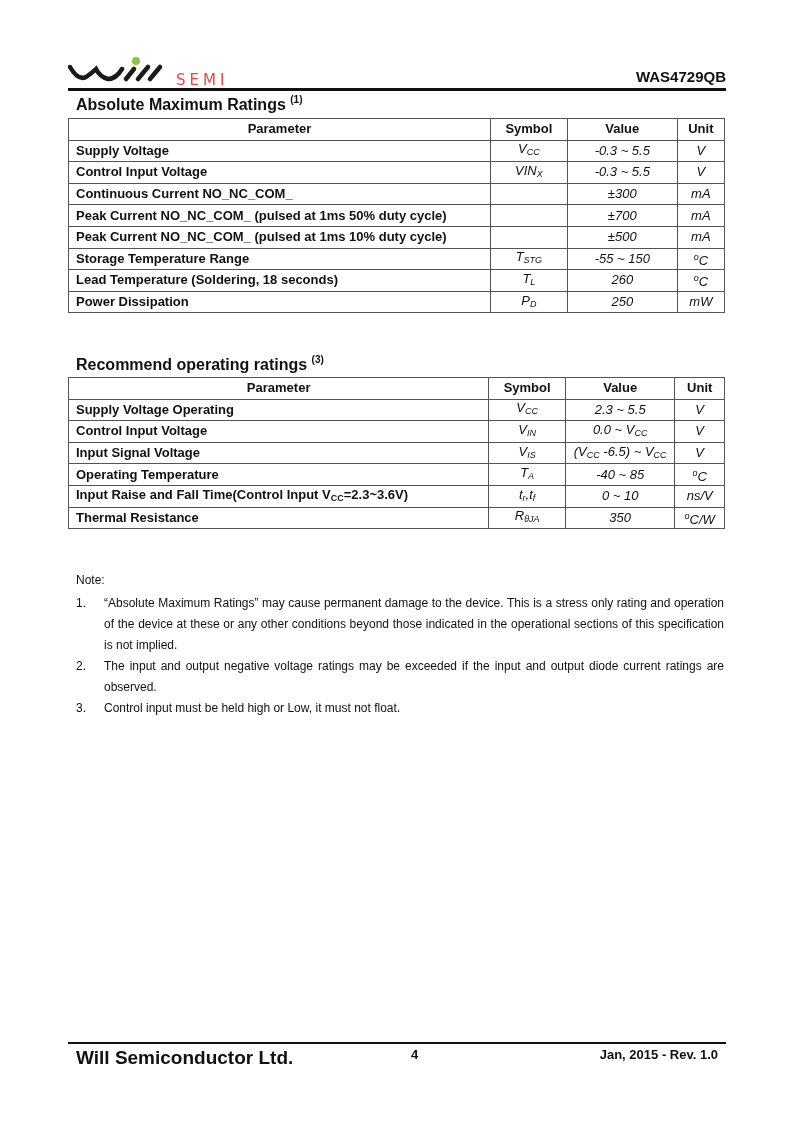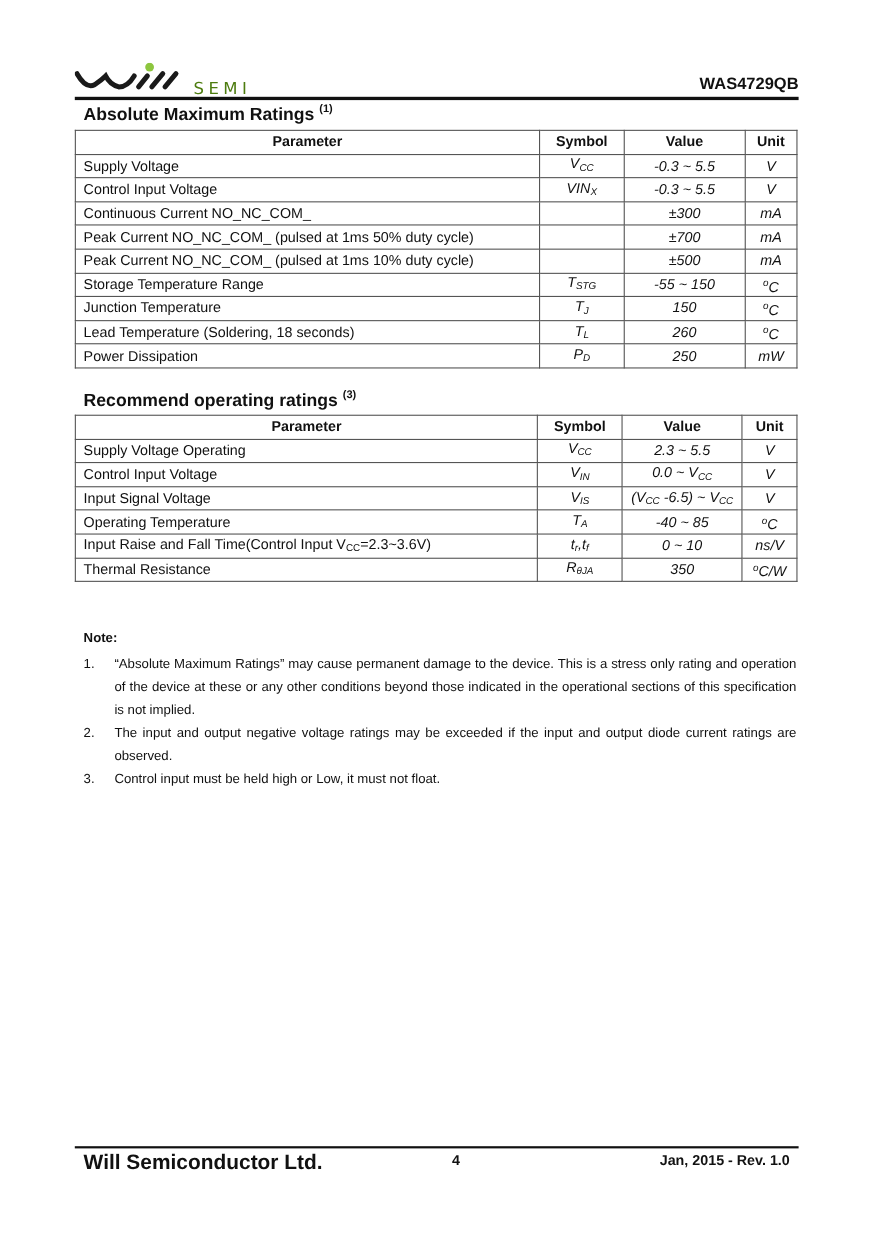--- a/index.html
+++ b/index.html
@@ -1,41 +1,41 @@
 <!DOCTYPE html>
 <html><head>
 <meta charset="utf-8">
 <style>
   html, body { margin: 0; padding: 0; background: #ffffff; }
   body { width: 800px; height: 1131px; position: relative; font-family: "Liberation Sans", sans-serif; color: #111; overflow: hidden; }
 
   .header { position: absolute; left: 68px; top: 55px; width: 658px; height: 36px; }
   .logo { position: absolute; left: 0; top: 2px; width: 190px; height: 30px; }
   .logo svg { position: absolute; left: 0; top: 0; }
-  .logo-semi { position: absolute; left: 108px; top: 14px; font-size: 15px; letter-spacing: 4px; color: #4d7c0f; font-family: "DejaVu Sans", sans-serif; }
+  .logo-semi { position: absolute; left: 108px; top: 14px; font-size: 15px; letter-spacing: 4px; color: #ef4444; font-family: "DejaVu Sans", sans-serif; }
   .doc-id { position: absolute; right: 0; top: 13px; font-size: 15px; font-weight: bold; }
   .header-rule { position: absolute; left: 0; top: 33px; width: 658px; height: 3px; background: #111; }
 
   .section-title { position: absolute; left: 76px; font-size: 16px; font-weight: bold; }
   .section-title sup { font-size: 10px; font-weight: bold; vertical-align: top; position: relative; top: -2px; }
 
   table.spec { position: absolute; left: 68px; width: 657px; border-collapse: collapse; font-size: 13px; }
   table.spec th, table.spec td { border: 1px solid #555; height: 20.6px; padding: 0 7px; line-height: 16px; }
   table.spec th { font-weight: bold; text-align: center; }
-  table.spec td.param { text-align: left; }
+  table.spec td.param { text-align: left; font-weight: bold; }
   table.spec td.c { text-align: center; font-style: italic; }
   .col-param { width: 384px; }
   .col-sym { width: 70px; }
   .col-val { width: 100px; }
   .col-unit { width: 43px; }
   sub { font-size: 9px; vertical-align: -2px; }
   .sup-o { font-size: 9px; vertical-align: 5px; }
 
   .notes { position: absolute; left: 76px; top: 573px; width: 648px; font-size: 12px; }
-  .notes .note-title { font-weight: bold; margin-bottom: 6px; }
+  .notes .note-title { font-weight: normal; margin-bottom: 6px; }
   .note-item { display: flex; line-height: 21px; }
   .note-num { width: 28px; flex: none; }
   .note-text { flex: 1; text-align: justify; }
 
   .footer { position: absolute; left: 76px; top: 1042px; width: 650px; }
   .footer-rule { position: absolute; left: -8px; top: 0; width: 658px; height: 2px; background: #111; }
   .footer-left { position: absolute; left: 0; top: 5px; font-size: 19px; font-weight: bold; }
   .footer-center { position: absolute; left: 335px; top: 5px; font-size: 13px; font-weight: bold; }
   .footer-right { position: absolute; right: 8px; top: 5px; font-size: 13px; font-weight: bold; text-align: right; }
 </style>
@@ -106,26 +106,20 @@
     <td class="c">±500</td>
     <td class="c">mA</td>
   </tr>
   <tr>
     <td class="param">Storage Temperature Range</td>
     <td class="c"><span>T</span><sub>STG</sub></td>
     <td class="c">-55 ~ 150</td>
     <td class="c"><span class="sup-o">o</span><span>C</span></td>
   </tr>
   <tr>
-    <td class="param">Junction Temperature</td>
-    <td class="c"><span>T</span><sub>J</sub></td>
-    <td class="c">150</td>
-    <td class="c"><span class="sup-o">o</span><span>C</span></td>
-  </tr>
-  <tr>
     <td class="param">Lead Temperature (Soldering, 18 seconds)</td>
     <td class="c"><span>T</span><sub>L</sub></td>
     <td class="c">260</td>
     <td class="c"><span class="sup-o">o</span><span>C</span></td>
   </tr>
   <tr>
     <td class="param">Power Dissipation</td>
     <td class="c"><span>P</span><sub>D</sub></td>
     <td class="c">250</td>
     <td class="c">mW</td>

